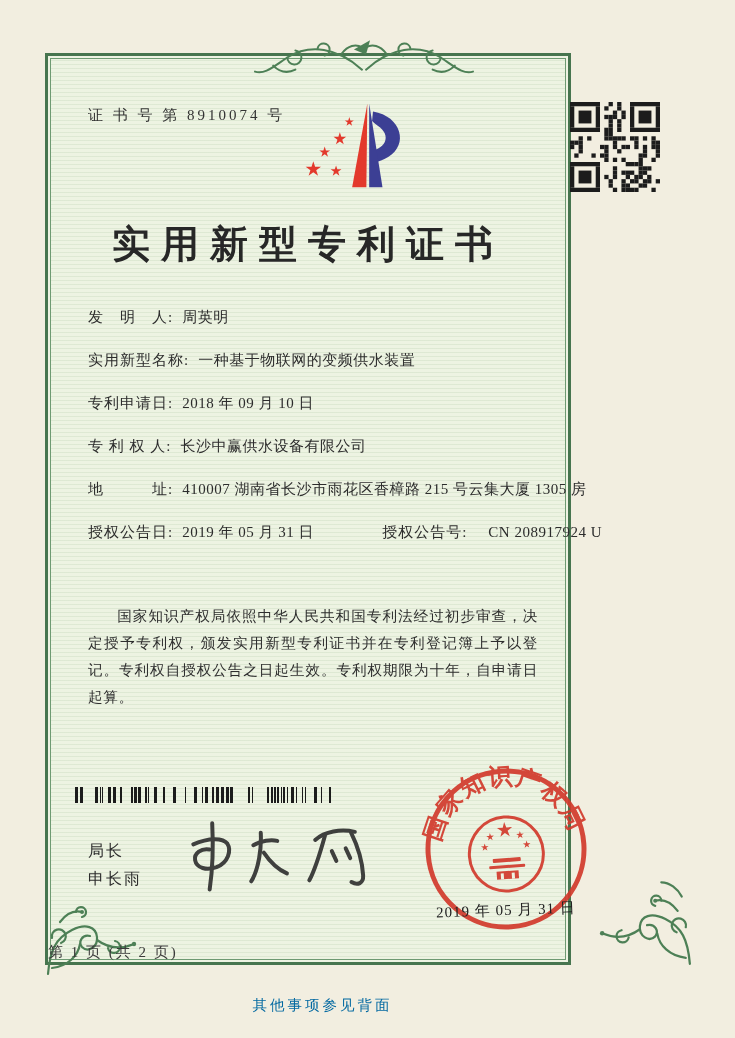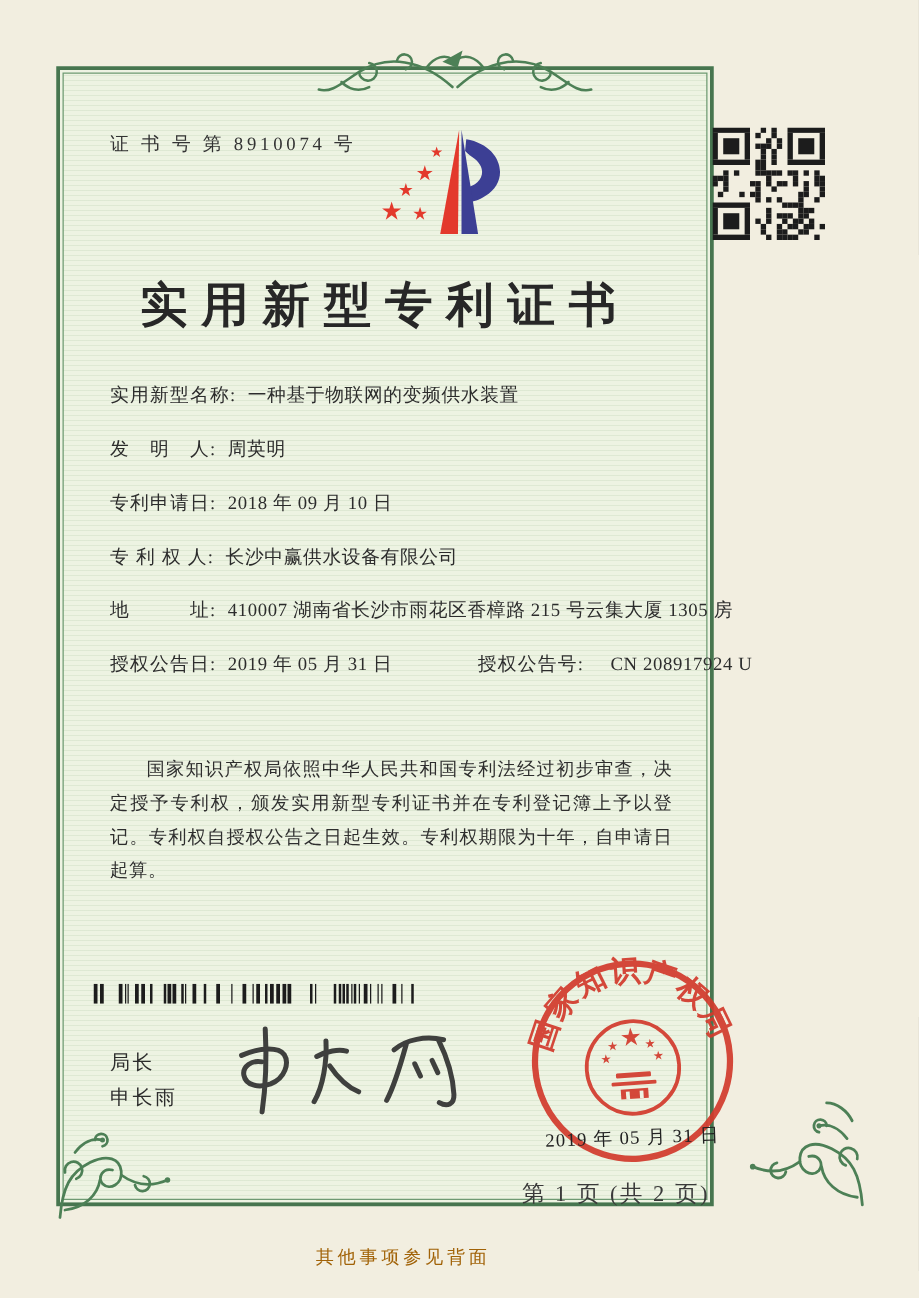--- a/index.html
+++ b/index.html
@@ -44,22 +44,22 @@
   .barcode svg { width:100%; height:100%; }
 
   .signer { position:absolute; left:40px; top:781px; font-size:16px; line-height:28px; letter-spacing:2px; }
   .signature { position:absolute; left:118px; top:752px; width:220px; height:95px; }
 
   .seal { position:absolute; left:371px; top:706px; width:174px; height:174px; opacity:0.92; }
   .seal-date {
     position:absolute; left:368px; top:845px; width:180px; text-align:center;
     font-size:15px; letter-spacing:1px; color:#222; transform:rotate(-2deg);
   }
-  .page-note { position:absolute; top:887px; left:0; width:100%; text-align:right; font-size:18px; letter-spacing:2px; color:#3a3a3a;padding-left:20px; }
-  .footer-note { position:absolute; top:996px; left:0; width:645px; text-align:center; font-size:14.5px; letter-spacing:3px; color:#a16207; }
+  .page-note { position:absolute; top:887px; left:0; width:100%; text-align:left; font-size:15px; letter-spacing:2px; color:#3a3a3a; }
+  .footer-note { position:absolute; top:996px; left:0; width:645px; text-align:center; font-size:14.5px; letter-spacing:3px; color:#0369a1; }
 </style>
 </head>
 <body>
 
 <div class="page">
   <div class="frame">
 
     <svg class="ornament orn-top" viewBox="0 0 220 55">
       <g fill="none" stroke="#4d8056" stroke-width="2" stroke-linecap="round">
         <path d="M108,42 C84,20 56,16 34,30 C20,39 12,47 2,44"></path>
@@ -241,24 +241,24 @@
         <rect x="80" y="40" width="4" height="4" fill="#1c1c1c"></rect>
         <rect x="80" y="44" width="4" height="4" fill="#1c1c1c"></rect>
         <rect x="80" y="48" width="4" height="4" fill="#1c1c1c"></rect>
         <rect x="80" y="72" width="4" height="4" fill="#1c1c1c"></rect>
       </svg>
 
     <h1 class="title">实用新型专利证书</h1>
 
     <div class="fields">
       <div class="row">
+        <span class="lab">发　明　人:</span><span class="val">周英明</span>
+      </div>
+      <div class="row">
         <span class="lab">实用新型名称:</span><span class="val">一种基于物联网的变频供水装置</span>
-      </div>
-      <div class="row">
-        <span class="lab">发　明　人:</span><span class="val">周英明</span>
       </div>
       <div class="row">
         <span class="lab">专利申请日:</span><span class="val">2018 年 09 月 10 日</span>
       </div>
       <div class="row">
         <span class="lab">专 利 权 人:</span><span class="val">长沙中赢供水设备有限公司</span>
       </div>
       <div class="row">
         <span class="lab">地　　　址:</span><span class="val">410007 湖南省长沙市雨花区香樟路 215 号云集大厦 1305 房</span>
       </div>

